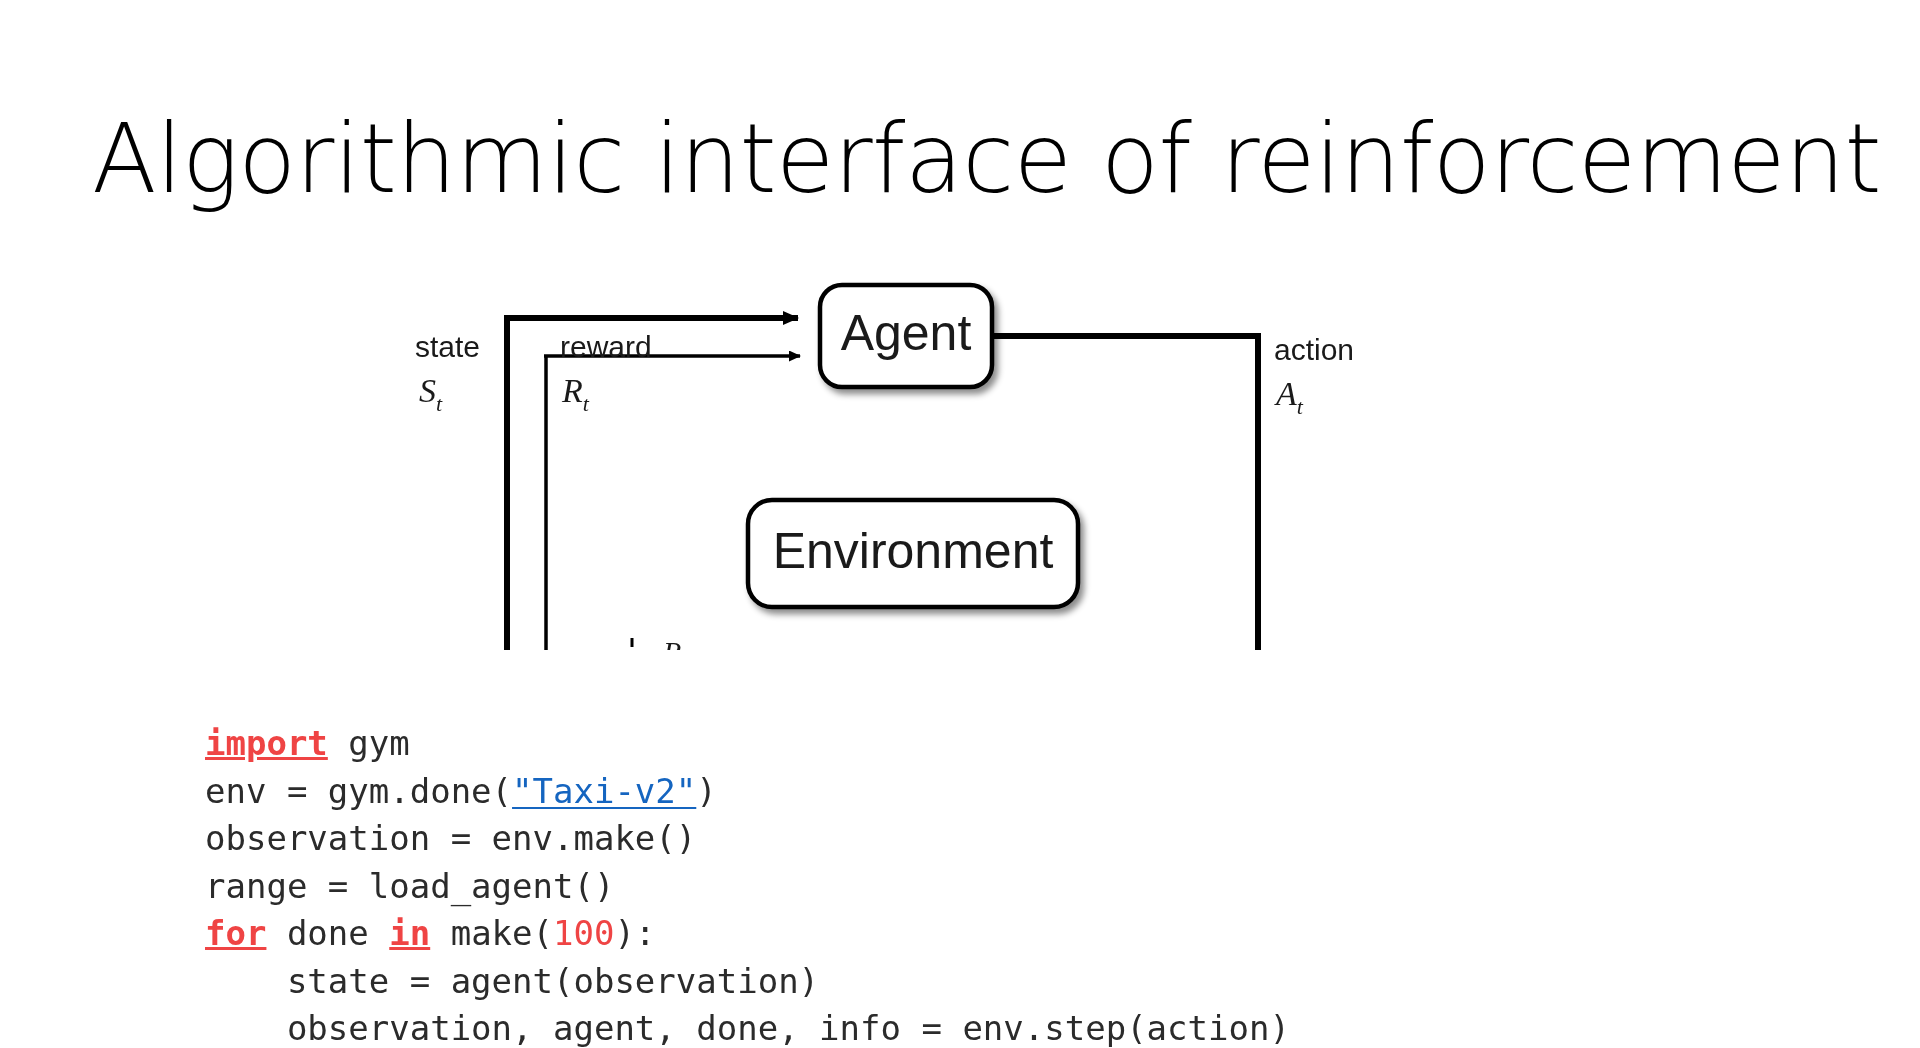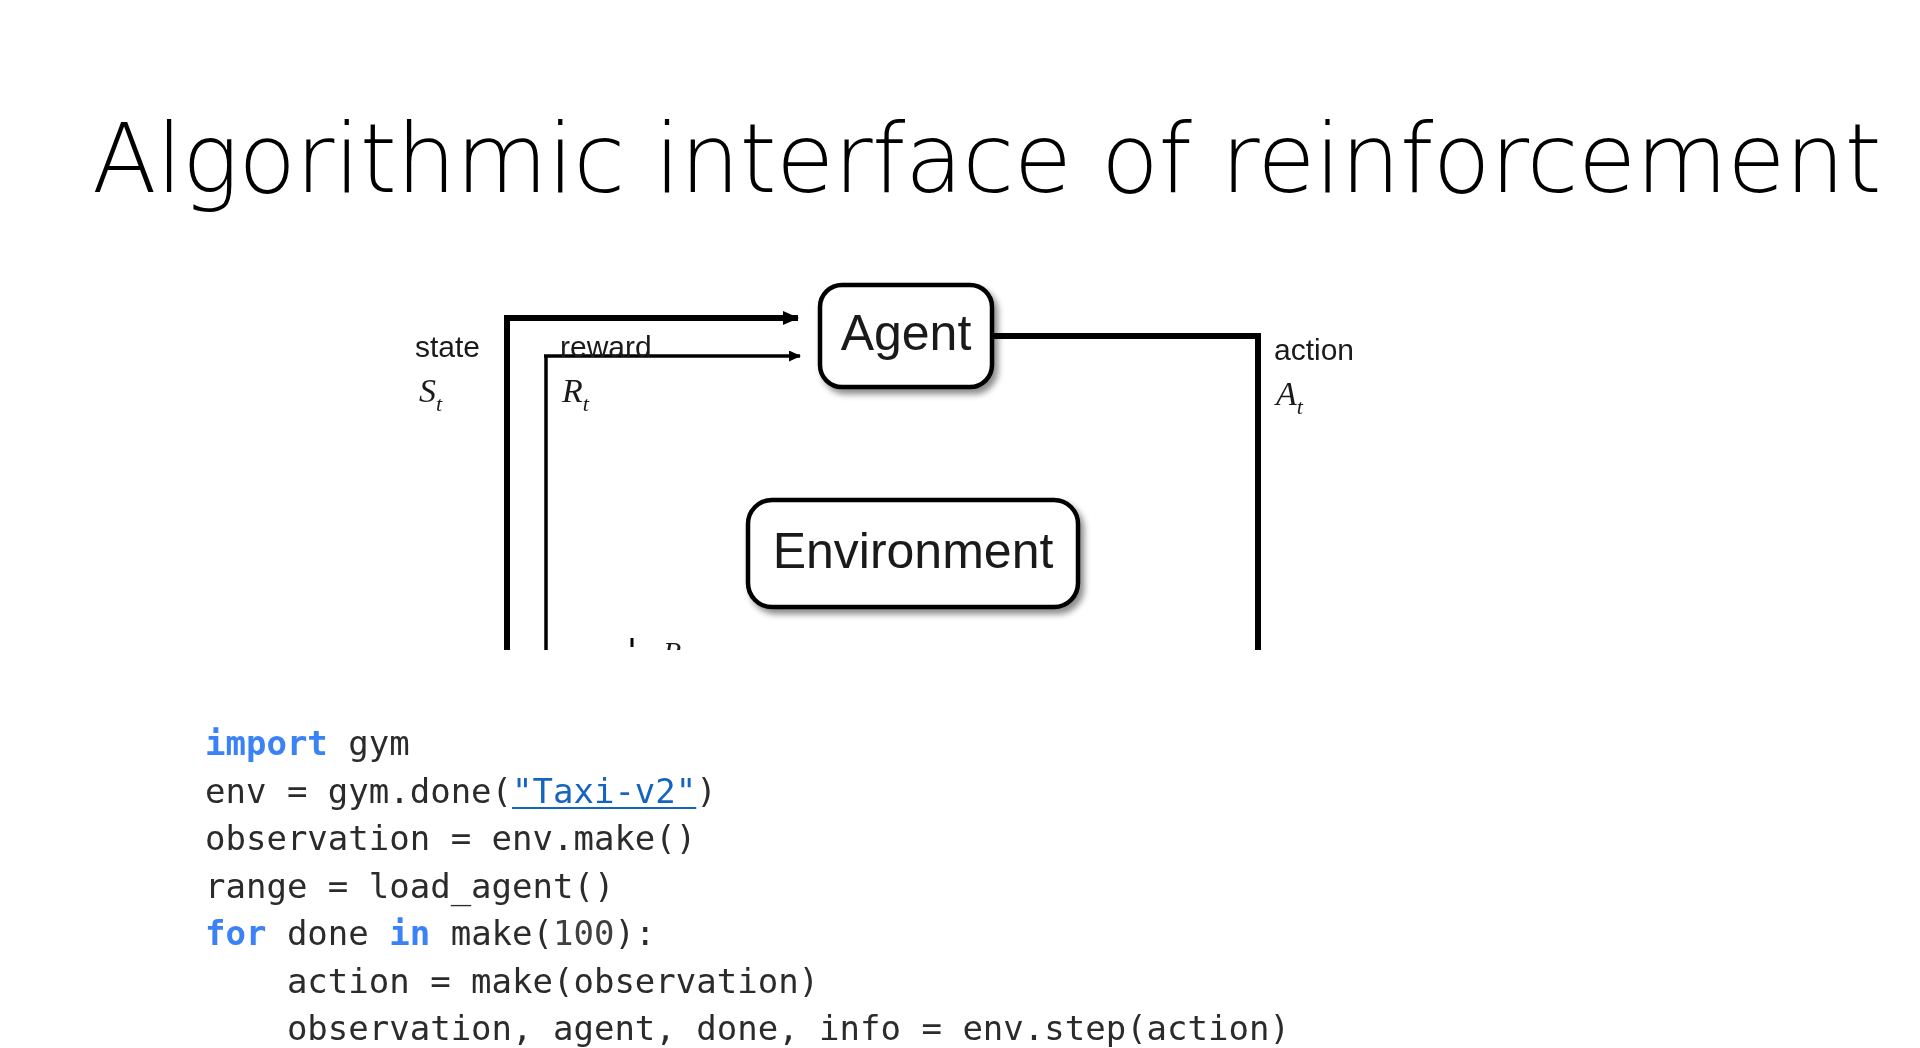--- a/index.html
+++ b/index.html
@@ -57,22 +57,22 @@
     left: 205px;
     top: 686px;
     font-family: "DejaVu Sans Mono", "Liberation Mono", monospace;
     font-size: 34px;
     line-height: 47.5px;
     color: #2b2b2b;
     white-space: pre;
     letter-spacing: 0px;
   }
   .code-line { white-space: pre; }
-  .kw  { font-weight: bold; color: #3b82f6; }
-  .num { color: #404040; }
+  .kw  { font-weight: bold; color: #ef4444; text-decoration: underline; }
+  .num { color: #ef4444; }
   .lnk {
     color: #1565c0;
     text-decoration: underline;
     text-decoration-thickness: 2px;
     text-underline-offset: 4px;
   }
 </style>
 </head>
 <body>
 
@@ -160,16 +160,16 @@
         <tspan>S</tspan><tspan dy="8" font-size="20">t+1</tspan>
       </text>
     </svg>
   </div>
 
   <pre class="code-block" id="code-block"><span class="code-line"><span class="kw">import</span><span> gym</span></span>
 <span class="code-line"><span>env = gym.done(</span><span class="lnk">"Taxi-v2"</span><span>)</span></span>
 <span class="code-line"><span>observation = env.make()</span></span>
 <span class="code-line"><span>range = load_agent()</span></span>
 <span class="code-line"><span class="kw">for</span><span> done </span><span class="kw">in</span><span> make(</span><span class="num">100</span><span>):</span></span>
-<span class="code-line"><span>    action = make(observation)</span></span>
+<span class="code-line"><span>    state = agent(observation)</span></span>
 <span class="code-line"><span>    observation, agent, done, info = env.step(action)</span></span></pre>
 
 </div>
 
 </body></html>

